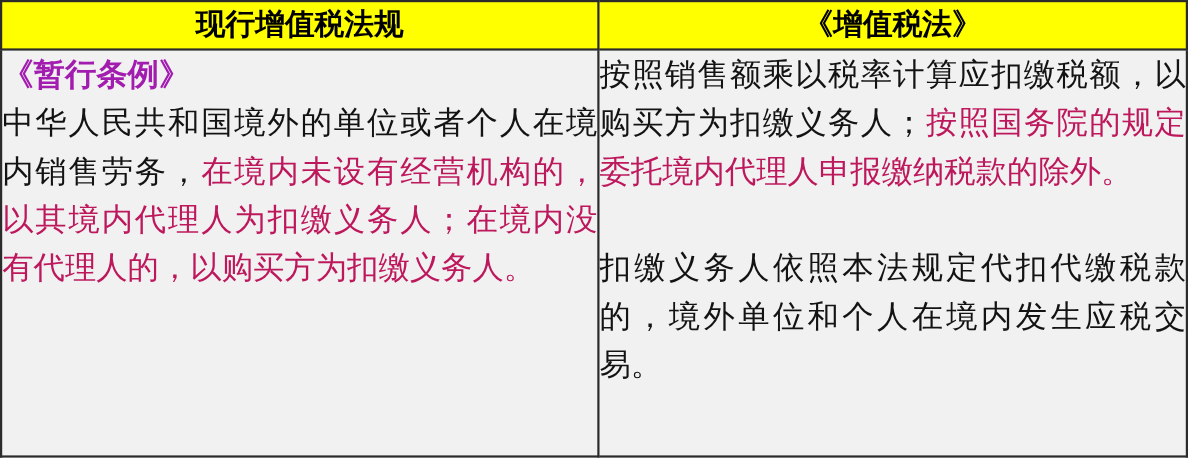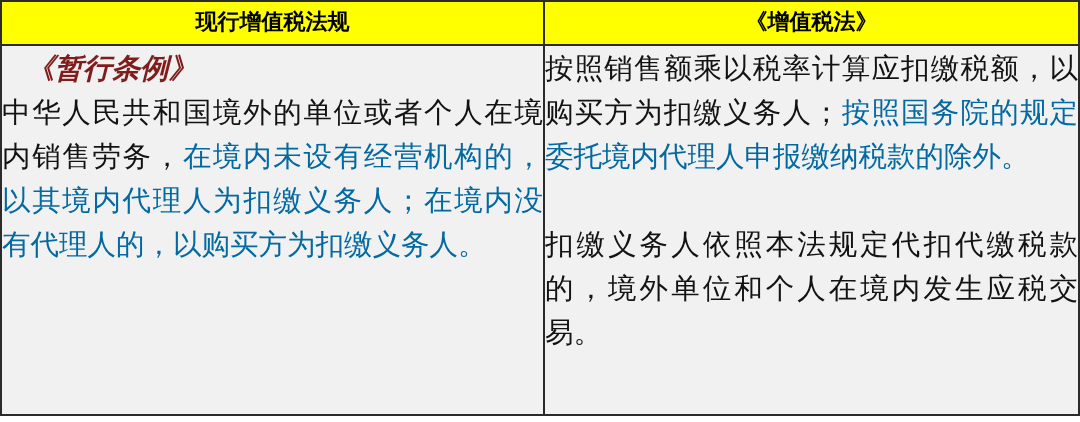--- a/index.html
+++ b/index.html
@@ -34,21 +34,21 @@
 
   
   .hdr-cell {
     background: #ffff00;
     height: 42px;
     text-align: center;
     vertical-align: middle;
   }
   .hdr-text {
     display: block;
-    font-size: 22px;
+    font-size: 27px;
     font-weight: bold;
     color: #000000;
     line-height: 40px;
     letter-spacing: 0px;
   }
 
   
   .body-cell {
     background: #f1f1f1;
     height: 368px;
@@ -61,31 +61,29 @@
     color: #131313;
     margin: 0;
     text-align: justify;
     text-justify: inter-ideograph;
     letter-spacing: 0px;
     word-break: break-all;
   }
 
   .para.title-italic {
     font-weight: bold;
-    font-style: italic;
-    color: #7f1d1d;
-    padding-left: 24px;
+    color: #a21caf;
   }
 
   .para.spaced {
     margin-top: 44px;
   }
 
   .blue {
-    color: #0369a1;
+    color: #be185d;
   }
 
   .right-pad {
     padding-left: 14px;
     padding-right: 12px;
   }
 </style>
 </head>
 <body>
 

